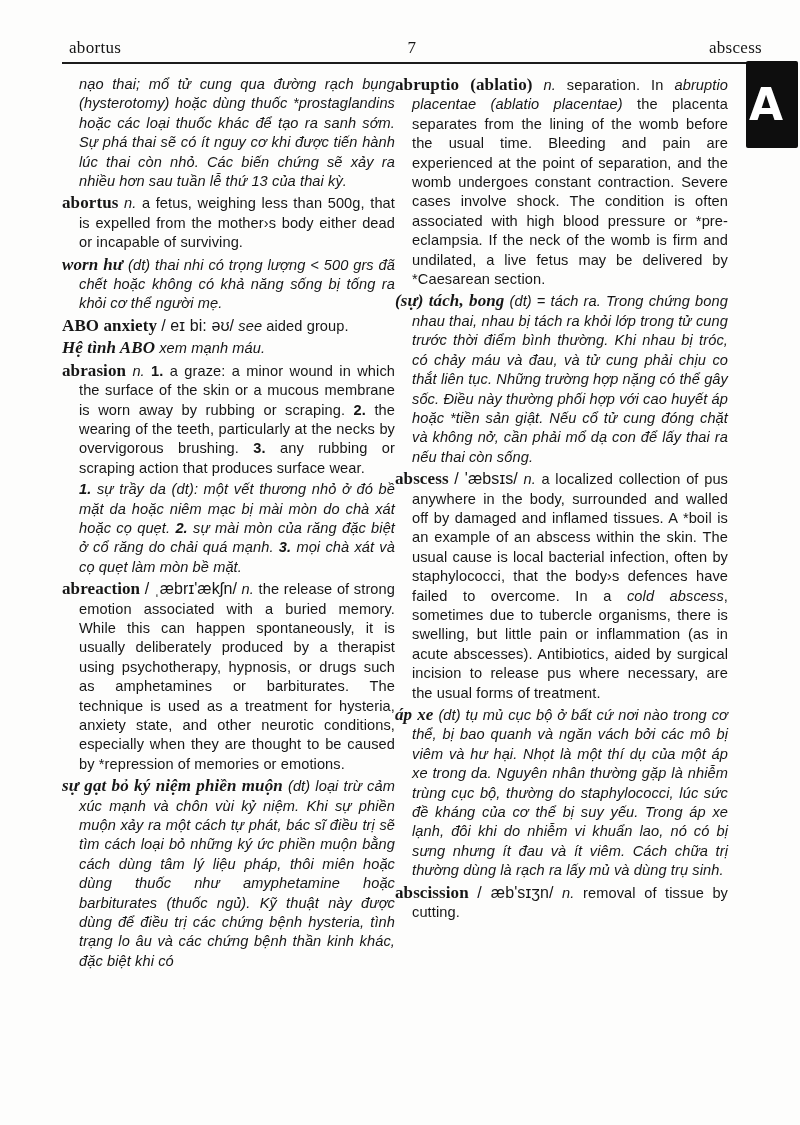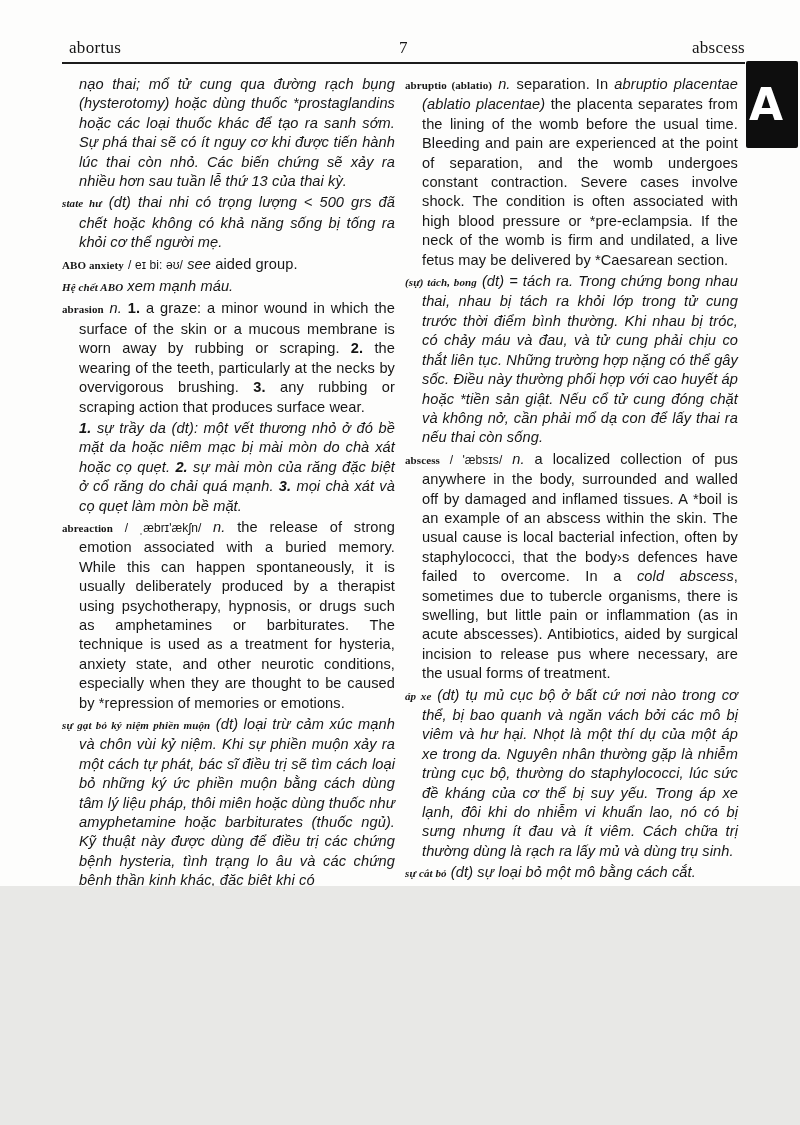--- a/index.html
+++ b/index.html
@@ -3,26 +3,26 @@
 <meta charset="utf-8">
 <style>
   html, body {
     margin: 0;
     padding: 0;
     background: #e8e8e6;
   }
   .page {
     position: relative;
     width: 800px;
-    height: 886px;
+    height: 1125px;
     background: #fdfdfc;
     font-family: "Liberation Sans", "DejaVu Sans", sans-serif;
     color: #161616;
     box-sizing: border-box;
-    padding: 34px 55px 0 62px;
+    padding: 34px 38px 0 62px;
     overflow: hidden;
   }
   .header {
     position: relative;
     height: 24px;
     font-family: "Liberation Serif", "DejaVu Serif", serif;
     font-size: 17px;
     letter-spacing: 0.3px;
   }
   .guide-left  { position: absolute; left: 7px; bottom: 0; }
@@ -47,45 +47,45 @@
   }
   .thumb-tab span {
     color: #ffffff;
     font-family: "DejaVu Sans", sans-serif;
     font-weight: bold;
     font-size: 44px;
     transform: translateX(-6px);
   }
   .columns {
     display: flex;
-    gap: 10px;
+    gap: 0;
   }
   .col {
     width: 333px;
     font-size: 14.6px;
     line-height: 19.4px;
     text-align: justify;
     letter-spacing: 0.1px;
   }
   .col p { margin: 0; }
   .col p + p { margin-top: 2px; }
   p.hang { padding-left: 17px; text-indent: -17px; }
   p.cont { padding-left: 17px; text-indent: 0; }
   .hw, .hwvi {
     font-family: "Liberation Serif", "DejaVu Serif", serif;
     font-weight: 700;
-    font-size: 11px;
+    font-size: 17px;
   }
   .hwvi { font-style: italic; }
   .pos  { font-style: italic; }
   .vi   { font-style: italic; }
   .i    { font-style: italic; }
   .b    { font-weight: 700; }
   .bi   { font-weight: 700; font-style: italic; }
-  .pron { font-size: 12px; }
+  .pron { font-size: 16px; }
   .en   {}
 </style>
 </head>
 <body>
 
 <div class="page">
 
   <div class="header">
     <span class="guide-left">abortus</span>
     <span class="page-num">7</span>
@@ -94,30 +94,31 @@
 
   <div class="rule"></div>
 
   <div class="thumb-tab">
     <span>A</span>
   </div>
 
   <div class="columns">
     <div class="col">
         <p class="cont"><span class="vi">nạo thai; mổ tử cung qua đường rạch bụng (hysterotomy) hoặc dùng thuốc *prostaglandins hoặc các loại thuốc khác để tạo ra sanh sớm. Sự phá thai sẽ có ít nguy cơ khi được tiến hành lúc thai còn nhỏ. Các biến chứng sẽ xảy ra nhiều hơn sau tuần lễ thứ 13 của thai kỳ.</span></p>
-        <p class="hang"><span class="hwvi">state hư</span><span class="vi"> (dt) thai nhi có trọng lượng &lt; 500 grs đã chết hoặc không có khả năng sống bị tống ra khỏi cơ thể người mẹ.</span></p>
+        <p class="hang"><span class="hw">abortus</span><span class="en"> </span><span class="pos">n.</span><span class="en"> a fetus, weighing less than 500g, that is expelled from the mother›s body either dead or incapable of surviving.</span></p>
+        <p class="hang"><span class="hwvi">worn hư</span><span class="vi"> (dt) thai nhi có trọng lượng &lt; 500 grs đã chết hoặc không có khả năng sống bị tống ra khỏi cơ thể người mẹ.</span></p>
         <p class="hang"><span class="hw">ABO anxiety</span><span class="en"> </span><span class="pron">/ eɪ bi: əʊ/</span><span class="en">  </span><span class="i">see</span><span class="en"> aided group.</span></p>
-        <p class="hang"><span class="hwvi">Hệ chết ABO</span><span class="vi"> xem mạnh máu.</span></p>
+        <p class="hang"><span class="hwvi">Hệ tình ABO</span><span class="vi"> xem mạnh máu.</span></p>
         <p class="hang"><span class="hw">abrasion</span><span class="en"> </span><span class="pos">n.</span><span class="en"> </span><span class="b">1.</span><span class="en"> a graze: a minor wound in which the surface of the skin or a mucous membrane is worn away by rubbing or scraping. </span><span class="b">2.</span><span class="en"> the wearing of the teeth, particularly at the necks by overvigorous brushing. </span><span class="b">3.</span><span class="en"> any rubbing or scraping action that produces surface wear.</span></p>
         <p class="cont"><span class="bi">1.</span><span class="vi"> sự trầy da (dt): một vết thương nhỏ ở đó bề mặt da hoặc niêm mạc bị mài mòn do chà xát hoặc cọ quẹt. </span><span class="bi">2.</span><span class="vi"> sự mài mòn của răng đặc biệt ở cổ răng do chải quá mạnh. </span><span class="bi">3.</span><span class="vi"> mọi chà xát và cọ quẹt làm mòn bề mặt.</span></p>
         <p class="hang"><span class="hw">abreaction</span><span class="en"> </span><span class="pron">/ ˌæbrɪ'ækʃn/</span><span class="en"> </span><span class="pos">n.</span><span class="en"> the release of strong emotion associated with a buried memory. While this can happen spontaneously, it is usually deliberately produced by a therapist using psychotherapy, hypnosis, or drugs such as amphetamines or barbiturates. The technique is used as a treatment for hysteria, anxiety state, and other neurotic conditions, especially when they are thought to be caused by *repression of memories or emotions.</span></p>
         <p class="hang"><span class="hwvi">sự gạt bỏ ký niệm phiền muộn</span><span class="vi"> (dt) loại trừ cảm xúc mạnh và chôn vùi kỷ niệm. Khi sự phiền muộn xảy ra một cách tự phát, bác sĩ điều trị sẽ tìm cách loại bỏ những ký ức phiền muộn bằng cách dùng tâm lý liệu pháp, thôi miên hoặc dùng thuốc như amyphetamine hoặc barbiturates (thuốc ngủ). Kỹ thuật này được dùng để điều trị các chứng bệnh hysteria, tình trạng lo âu và các chứng bệnh thần kinh khác, đặc biệt khi có</span></p>
       </div>
     <div class="col">
         <p class="hang"><span class="hw">abruptio (ablatio)</span><span class="en"> </span><span class="pos">n.</span><span class="en"> separation. In </span><span class="i">abruptio placentae (ablatio placentae)</span><span class="en"> the placenta separates from the lining of the womb before the usual time. Bleeding and pain are experienced at the point of separation, and the womb undergoes constant contraction. Severe cases involve shock. The condition is often associated with high blood pressure or *pre-eclampsia. If the neck of the womb is firm and undilated, a live fetus may be delivered by *Caesarean section.</span></p>
         <p class="hang"><span class="hwvi">(sự) tách, bong</span><span class="vi"> (dt) = tách ra. Trong chứng bong nhau thai, nhau bị tách ra khỏi lớp trong tử cung trước thời điểm bình thường. Khi nhau bị tróc, có chảy máu và đau, và tử cung phải chịu co thắt liên tục. Những trường hợp nặng có thể gây sốc. Điều này thường phối hợp với cao huyết áp hoặc *tiền sản giật. Nếu cổ tử cung đóng chặt và không nở, cần phải mổ dạ con để lấy thai ra nếu thai còn sống.</span></p>
         <p class="hang"><span class="hw">abscess</span><span class="en"> </span><span class="pron">/ 'æbsɪs/</span><span class="en"> </span><span class="pos">n.</span><span class="en"> a localized collection of pus anywhere in the body, surrounded and walled off by damaged and inflamed tissues. A *boil is an example of an abscess within the skin. The usual cause is local bacterial infection, often by staphylococci, that the body›s defences have failed to overcome. In a </span><span class="i">cold abscess</span><span class="en">, sometimes due to tubercle organisms, there is swelling, but little pain or inflammation (as in acute abscesses). Antibiotics, aided by surgical incision to release pus where necessary, are the usual forms of treatment.</span></p>
         <p class="hang"><span class="hwvi">áp xe</span><span class="vi"> (dt) tụ mủ cục bộ ở bất cứ nơi nào trong cơ thể, bị bao quanh và ngăn vách bởi các mô bị viêm và hư hại. Nhọt là một thí dụ của một áp xe trong da. Nguyên nhân thường gặp là nhiễm trùng cục bộ, thường do staphylococci, lúc sức đề kháng của cơ thể bị suy yếu. Trong áp xe lạnh, đôi khi do nhiễm vi khuẩn lao, nó có bị sưng nhưng ít đau và ít viêm. Cách chữa trị thường dùng là rạch ra lấy mủ và dùng trụ sinh.</span></p>
-        <p class="hang"><span class="hwvi">sự cắt bỏ</span><span class="vi"> (dt) sự loại bỏ một mô bằng cách cắt.</span></p>
+        <p class="hang"><span class="hw">abscission</span><span class="en"> </span><span class="pron">/ æb'sɪʒn/</span><span class="en"> </span><span class="pos">n.</span><span class="en"> removal of tissue by cutting.</span></p>
       </div>
   </div>
 
 </div>
 
 </body></html>

